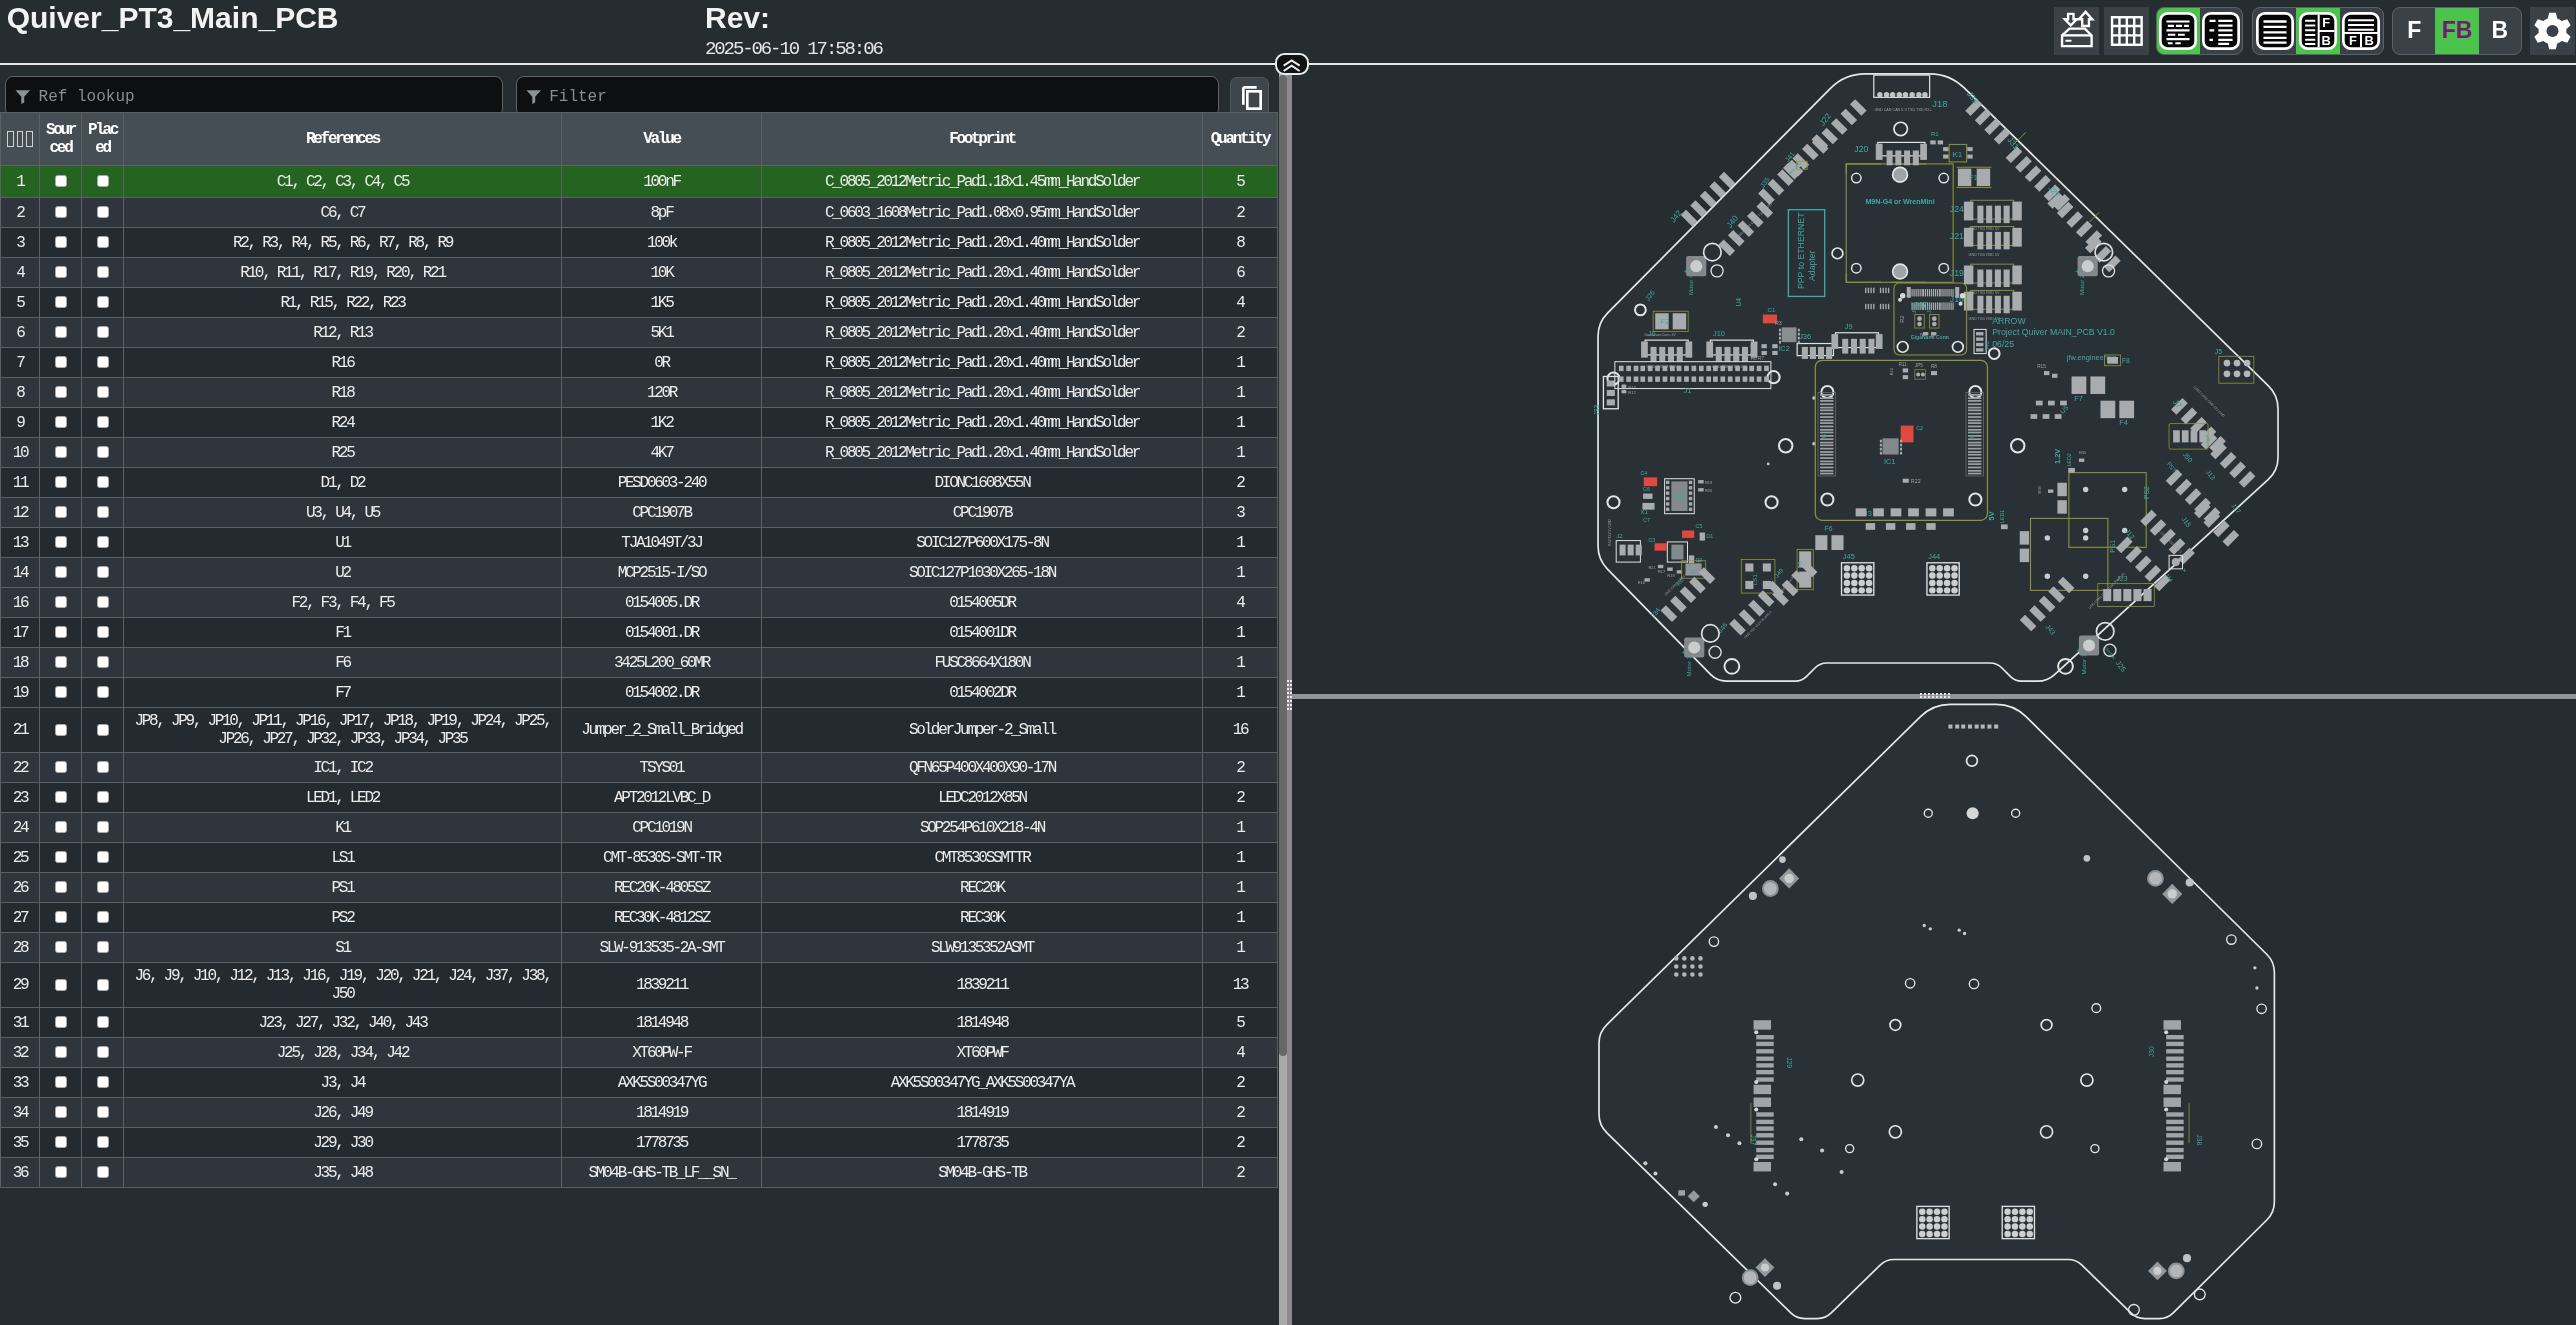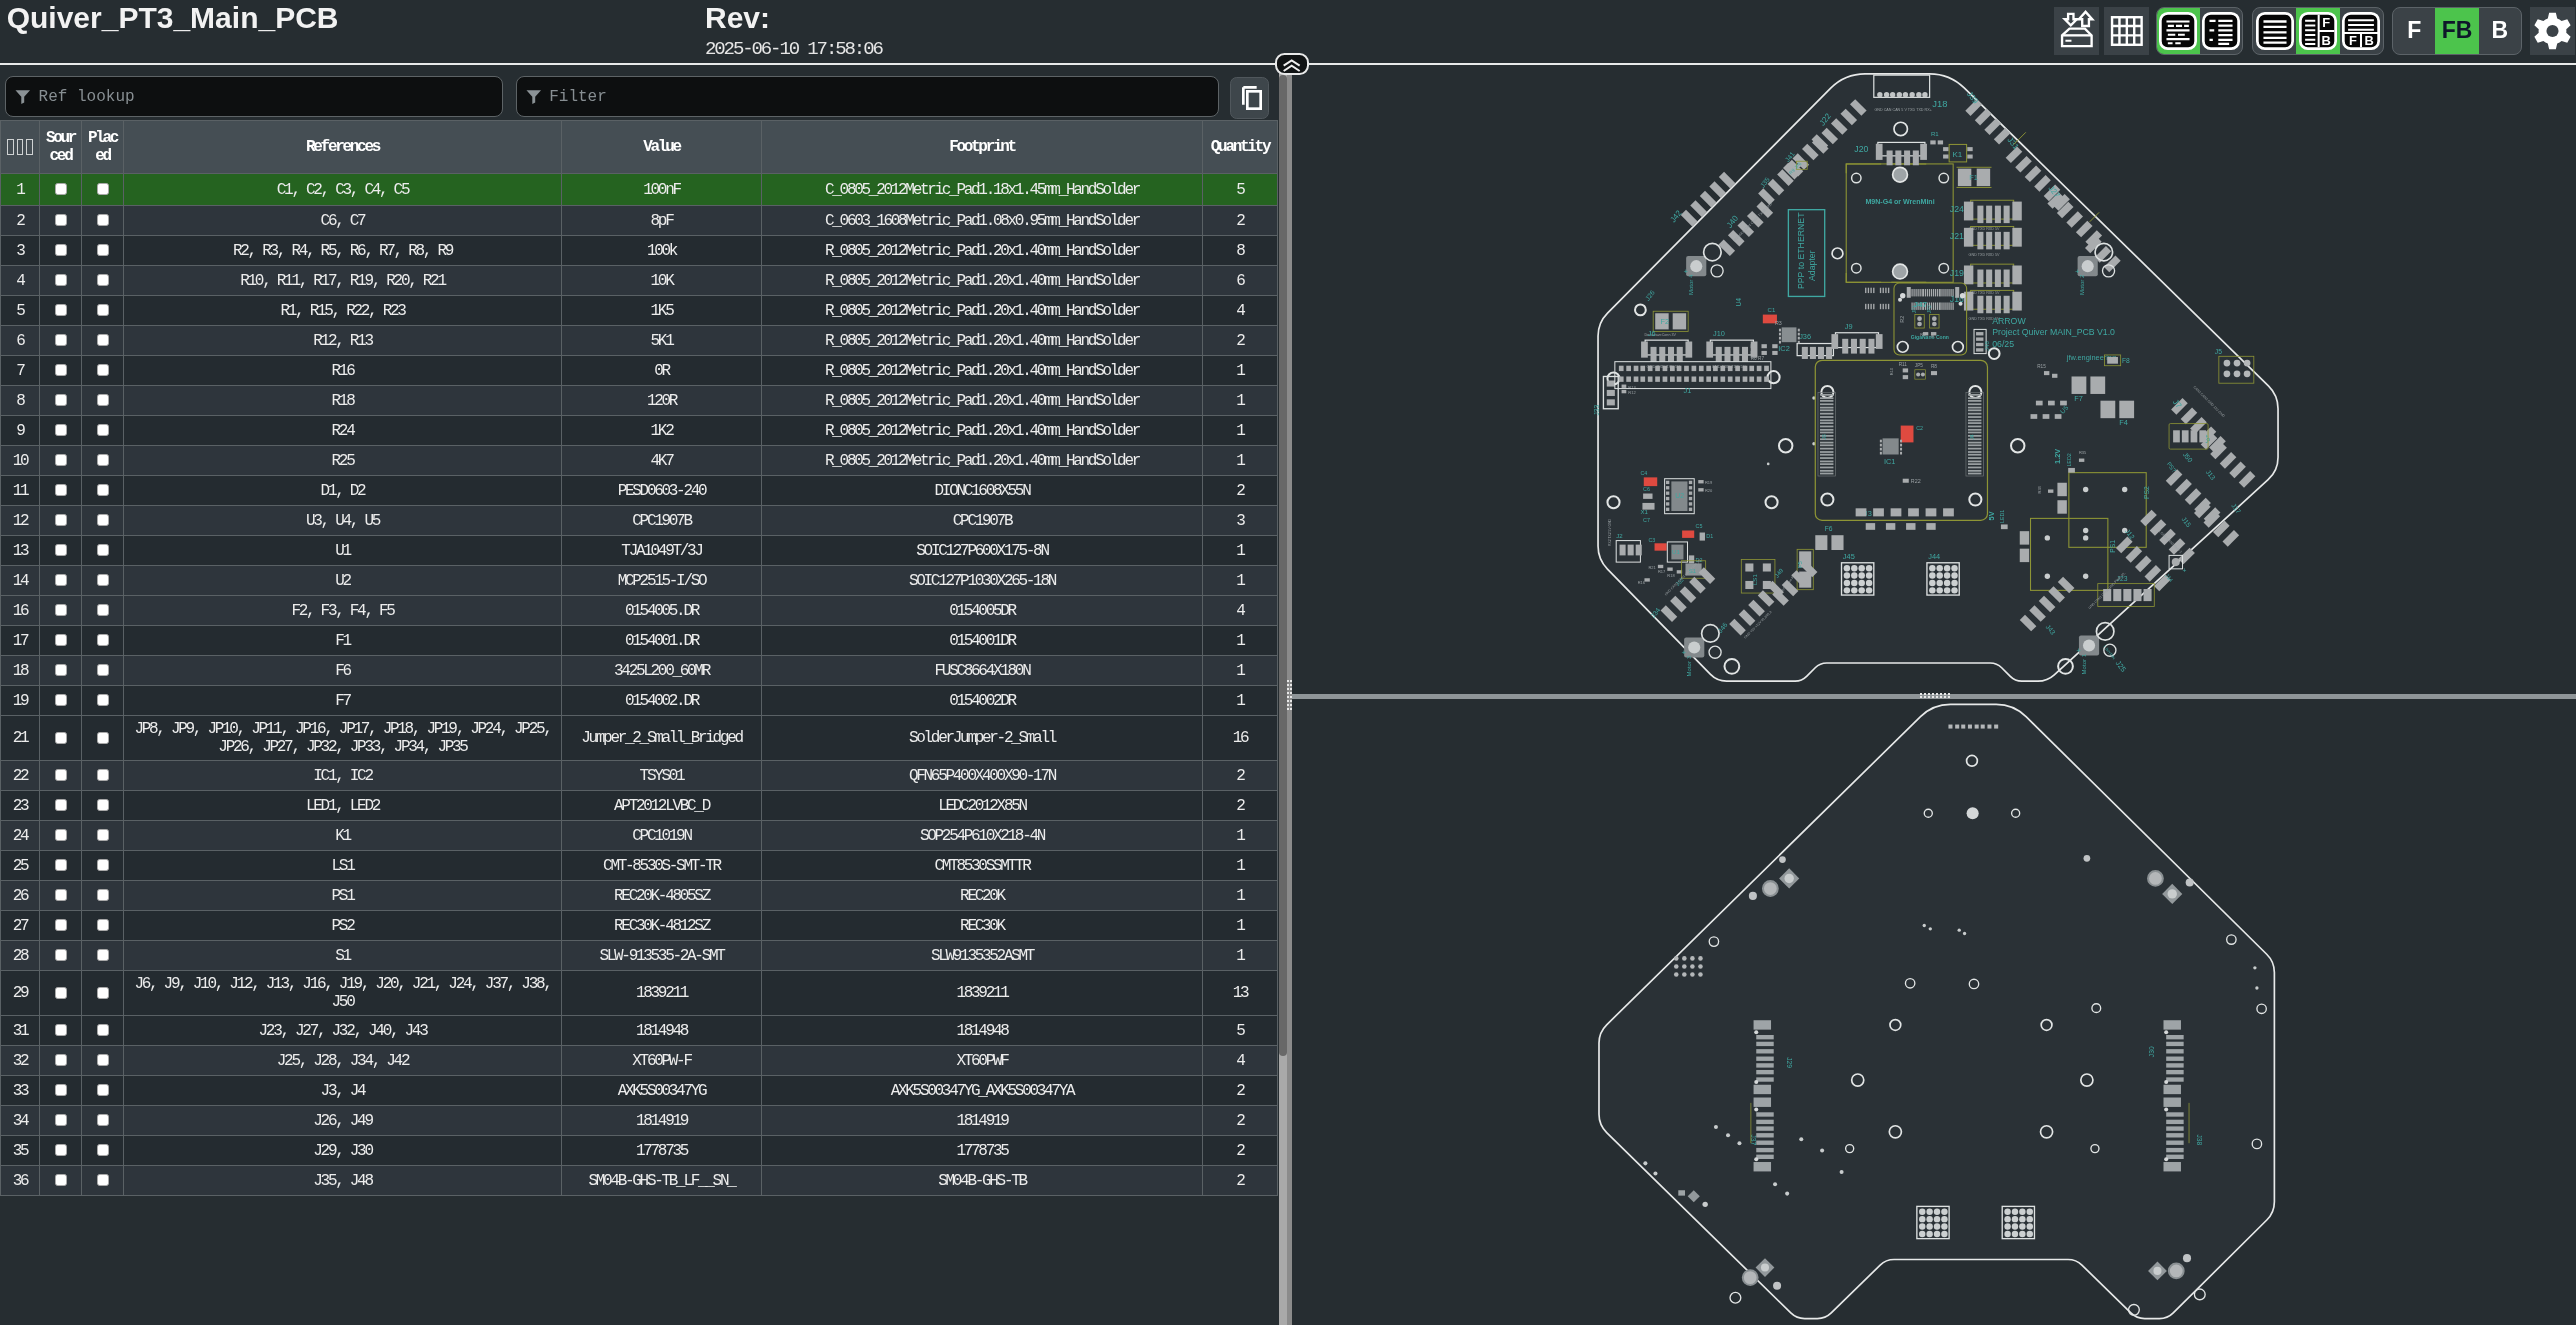--- a/index.html
+++ b/index.html
@@ -25,21 +25,21 @@
 
 #vtrack { position:absolute; left:1279px; top:65px; width:8px; height:1261px; background:#a9a9a9; }
 #vthumb { position:absolute; left:1279px; top:75px; width:8px; height:981px; background:#686868; border-radius:4px; }
 #vgutter { position:absolute; left:1287px; top:65px; width:5.4px; height:1261px; background:#8b8b8b; }
 #hgutter { position:absolute; left:1292px; top:694px; width:1284px; height:4.7px; background:#8f9598; }
 .dots { position:absolute; display:grid; grid-template-columns:repeat(8,2px); grid-gap:1.3px 2px; }
 .dots i { width:2px; height:2px; background:#e8e8e8; display:block; }
 .vdots { position:absolute; left:1287px; top:680px; display:grid; grid-template-columns:repeat(2,2px); grid-gap:2px 1.3px; }
 .vdots i { width:2px; height:2px; background:#e8e8e8; display:block; }
 
-#bomwrap { position:absolute; left:0; top:120px; width:1116px; }
+#bomwrap { position:absolute; left:0; top:112px; width:1116px; }
 table { border-collapse:collapse; table-layout:fixed; width:1278px; font-family:"Liberation Mono",monospace; font-size:16px; letter-spacing:-2.3px; color:#ececec; }
 th,td { border:1.3px solid #5a6165; text-align:center; vertical-align:middle; overflow:hidden; padding:0 2.7px; }
 th { background:#454e54; color:#fff; font-weight:bold; font-size:16px; letter-spacing:-2.3px; }
 thead tr { height:53px; }
 tbody tr.odd  { background:#242b30; }
 tbody tr.even { background:#2e353c; }
 tbody tr.hl   { background:#256320; }
 .c0 { width:39px; } .c1 { width:42px; } .c2 { width:42px; } .c3 { width:438px; } .c4 { width:200px; } .c5 { width:441px; } .c6 { width:75px; }
 .cb { display:inline-block; width:12px; height:12px; background:#fff; border:0.7px solid #a9a9a9; border-radius:2.7px; vertical-align:middle; }
 .boxes { white-space:nowrap; letter-spacing:0; padding:0 0.7px; }
@@ -138,21 +138,21 @@
           <path d="M28 31 V52"></path>
         </g>
         <text x="16" y="48" fill="#fff" font-family="Liberation Sans,sans-serif" font-size="19" font-weight="bold" text-anchor="middle">F</text>
         <text x="40" y="48" fill="#fff" font-family="Liberation Sans,sans-serif" font-size="19" font-weight="bold" text-anchor="middle">B</text>
       </svg>
     </div>
   </div>
 
   <div class="btngroup" style="left:2392px; width:130px;">
     <div class="seg" style="width:43px; color:#fff; font-size:23px; font-weight:bold;">F</div>
-    <div class="seg green" style="width:44px; color:#0f172a; font-size:23px; font-weight:bold;">FB</div>
+    <div class="seg green" style="width:44px; color:#701a75; font-size:23px; font-weight:bold;">FB</div>
     <div class="seg" style="width:43px; color:#fff; font-size:23px; font-weight:bold;">B</div>
   </div>
 
   <div class="tbtn" style="left:2530px; width:45px;">
     <svg width="45" height="48" viewBox="0 0 67 71">
       <g transform="translate(33.5,35.5)">
         <path fill="#fff" d="M -5 -27 L 5 -27 L 7 -18.5 A 19.5 19.5 0 0 1 13.5 -14.8 L 22 -17.5 L 27 -8.5 L 20.5 -2.6 A 19.5 19.5 0 0 1 20.5 2.6 L 27 8.5 L 22 17.5 L 13.5 14.8 A 19.5 19.5 0 0 1 7 18.5 L 5 27 L -5 27 L -7 18.5 A 19.5 19.5 0 0 1 -13.5 14.8 L -22 17.5 L -27 8.5 L -20.5 2.6 A 19.5 19.5 0 0 1 -20.5 -2.6 L -27 -8.5 L -22 -17.5 L -13.5 -14.8 A 19.5 19.5 0 0 1 -7 -18.5 Z"></path>
         <circle r="9" fill="#3b4247"></circle>
       </g>
     </svg>

